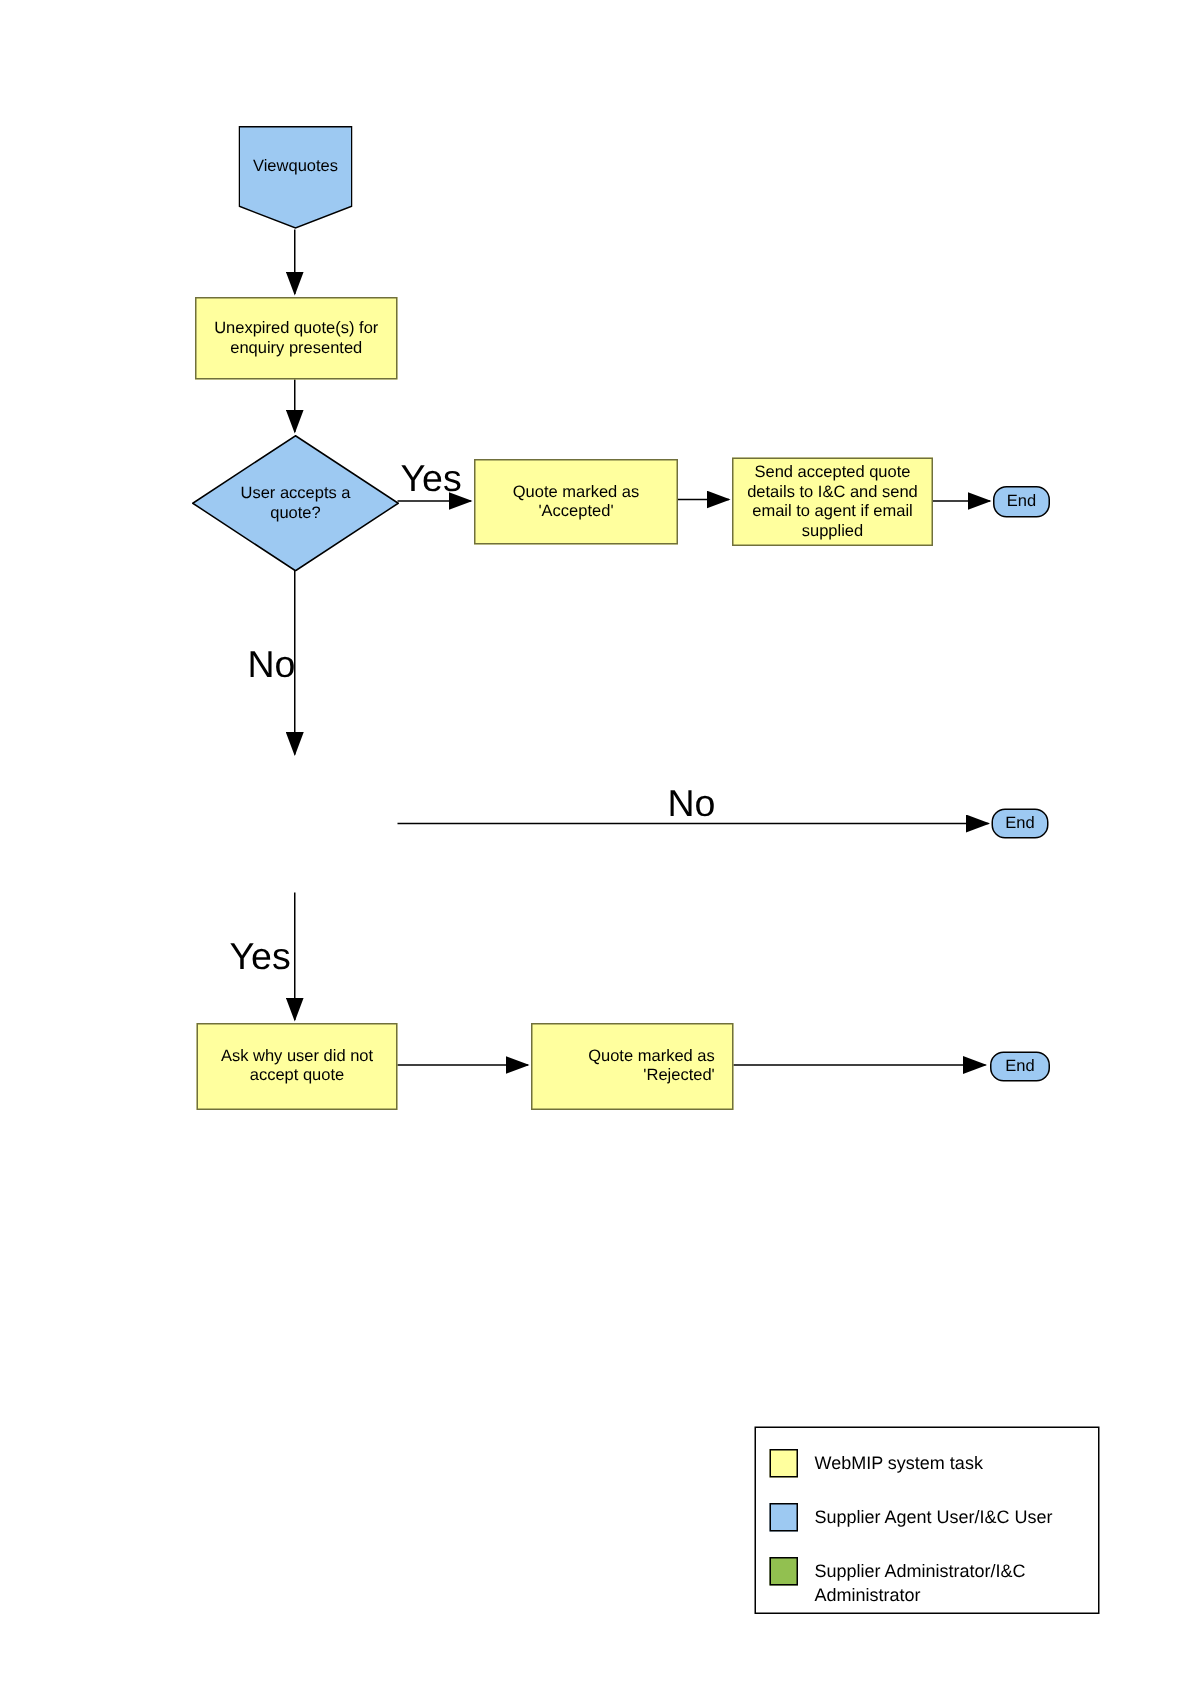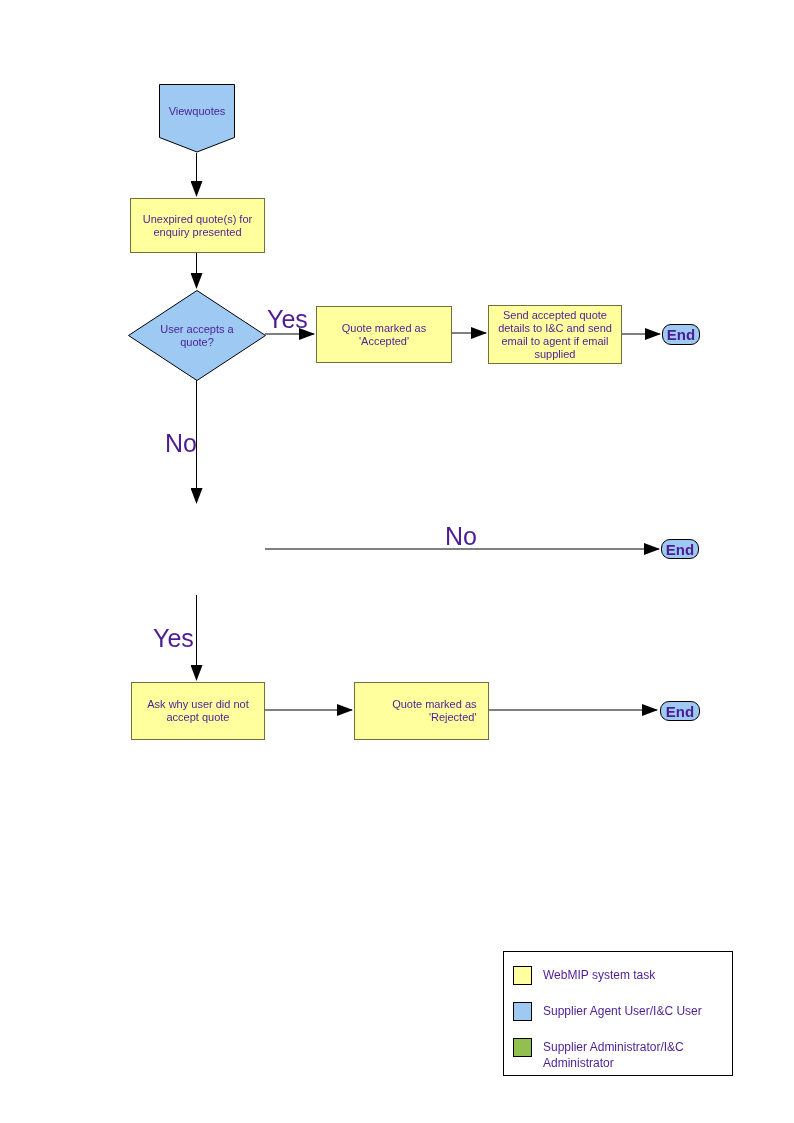--- a/index.html
+++ b/index.html
@@ -6,21 +6,21 @@
     margin: 0;
     padding: 0;
     background: #ffffff;
   }
   .canvas {
     position: relative;
     width: 742px;
     height: 1123px;
     background: #ffffff;
     font-family: "Liberation Sans", sans-serif;
-    color: #4c1d95;
+    color: #000000;
     overflow: hidden;
   }
   svg.edge-layer {
     position: absolute;
     left: 0; top: 0;
     width: 794px; height: 1123px;
     pointer-events: none;
   }
   .node { position: absolute; display: flex; align-items: center; justify-content: center; text-align: center; }
   .node .node-label { font-size: 11px; line-height: 13px; }
@@ -36,21 +36,21 @@
   .shape-node { background: transparent; }
   .shape-node > svg { position: absolute; left: 0; top: 0; }
   .shape-node .node-label { position: relative; z-index: 2; }
 
   
   .end {
     background: #9DC9F2;
     border: 1px solid #000000;
     border-radius: 9px;
   }
-  .end .node-label { font-size: 15px; font-weight: bold; }
+  .end .node-label { font-size: 11px; }
 
   
   .edge-label {
     position: absolute;
     font-size: 25px;
     line-height: 28px;
     white-space: nowrap;
   }
 
   

